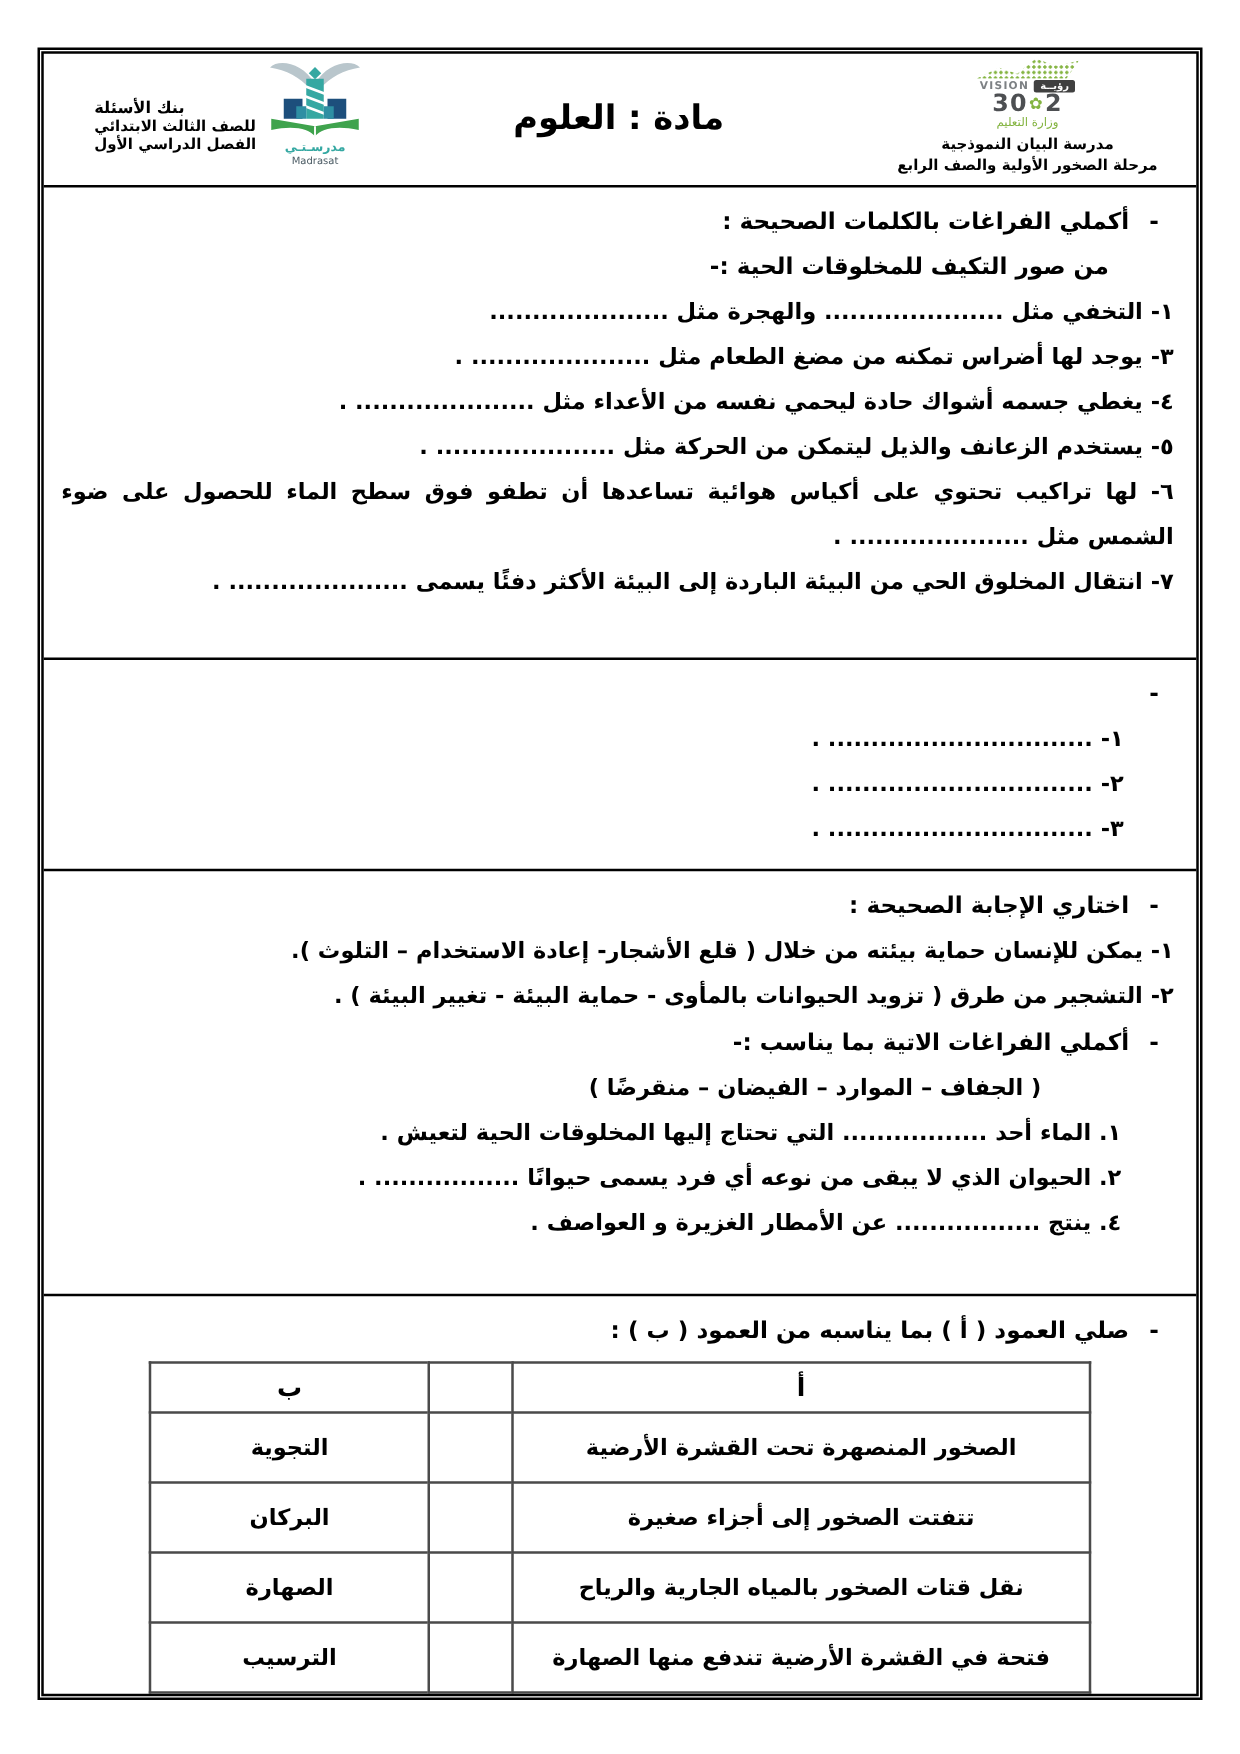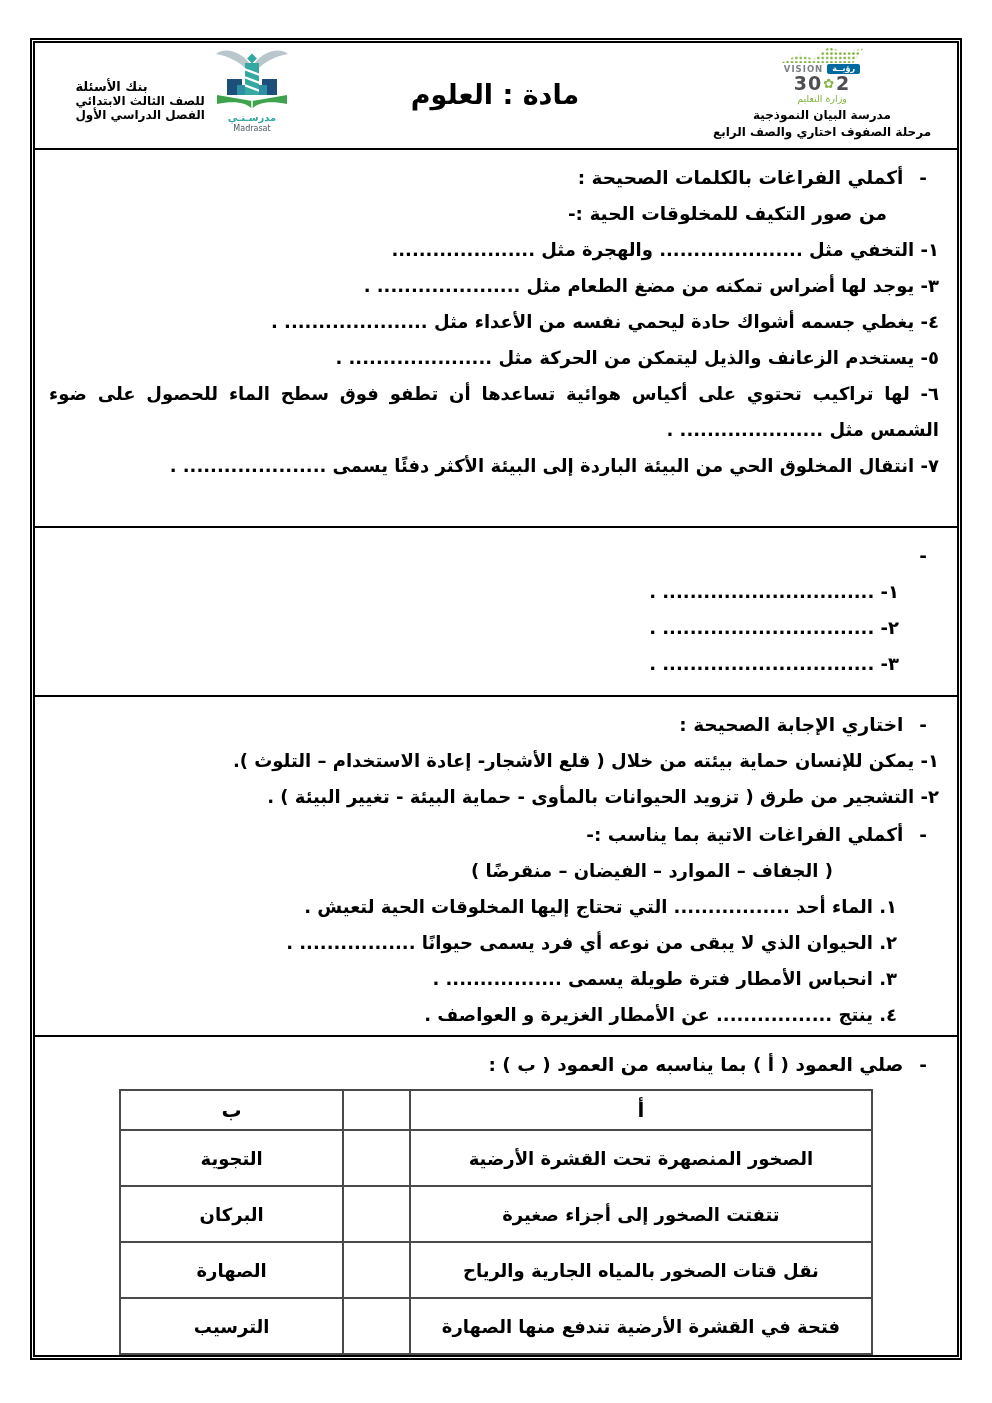--- a/index.html
+++ b/index.html
@@ -11,21 +11,21 @@
   .header{height:108px;box-sizing:border-box;border-bottom:2px solid #000;
           display:flex;flex-direction:row;align-items:stretch;padding:4px 10px 2px 8px;}
   .header-right{width:250px;display:flex;flex-direction:column;align-items:center;justify-content:flex-start;text-align:right;}
   .vision-logo{display:flex;flex-direction:column;align-items:center;line-height:1;}
   .vision-dots{width:82px;height:16px;
      background-image:radial-gradient(circle,#84b441 1.1px,transparent 1.4px);
      background-size:4.4px 4.4px;
      clip-path:polygon(0 100%,22% 45%,40% 75%,58% 0,78% 35%,100% 10%,88% 100%);}
   .vision-row{display:flex;flex-direction:row-reverse;align-items:center;gap:4px;margin-top:1px;}
   .v-word{font-size:8.5px;font-weight:bold;color:#7d8184;letter-spacing:1px;}
-  .v-badge{font-size:8px;font-weight:bold;color:#fff;background:#0369a1;border-radius:2px;padding:1px 5px;}
+  .v-badge{font-size:8px;font-weight:bold;color:#fff;background:#404040;border-radius:2px;padding:1px 5px;}
   .v-2030{font-size:19px;font-weight:bold;color:#4d4f52;letter-spacing:1px;display:flex;align-items:center;}
   .v-2030 .flower{color:#84b441;font-size:13px;margin:0 1px;}
   .v-ministry{font-size:9.5px;font-weight:normal;color:#84b441;margin-top:1px;}
   .school-line1{font-size:12px;font-weight:bold;margin-top:4px;}
   .school-line2{font-size:12px;font-weight:bold;margin-top:3px;}
   .header-title{flex:1;text-align:center;font-size:27px;font-weight:bold;padding-top:32px;}
   .header-left{width:250px;display:flex;flex-direction:row;align-items:flex-start;gap:6px;}
   .madrasati-logo{flex:0 0 auto;}
   .qb-lines{display:flex;flex-direction:column;align-items:flex-end;padding-top:32px;}
   .qb1{font-size:13px;font-weight:bold;}
@@ -70,21 +70,21 @@
             <span class="v-badge">رؤيــة</span>
           </div>
           <div class="v-2030">
               <span>2</span>
               <span class="flower">✿</span>
               <span>30</span>
             </div>
           <div class="v-ministry">وزارة التعليم</div>
         </div>
         <div class="school-line1">مدرسة البيان النموذجية</div>
-        <div class="school-line2">مرحلة الصفوف اختاري والصف الرابع</div>
+        <div class="school-line2">مرحلة الصخور الأولية والصف الرابع</div>
       </div>
 
       <div class="header-title">مادة : العلوم</div>
 
       <div class="header-left">
         <svg class="madrasati-logo" width="82" height="88" viewBox="0 0 82 88" xmlns="http://www.w3.org/2000/svg">
           <path d="M41 20 C31 3 12 0 5 7 C18 9 29 15 37 24 Z" fill="#b9c6cc"></path>
           <path d="M41 20 C51 3 70 0 77 7 C64 9 53 15 45 24 Z" fill="#b9c6cc"></path>
           <rect x="37.5" y="8" width="7" height="7" transform="rotate(45 41 11.5)" fill="#35a8a2"></rect>
           <rect x="34" y="16" width="14" height="32" fill="#35a8a2"></rect>
@@ -139,21 +139,20 @@
       <div class="q">١- يمكن للإنسان حماية بيئته من خلال ( قلع الأشجار- إعادة الاستخدام – التلوث ).</div>
       <div class="q">٢- التشجير من طرق ( تزويد الحيوانات بالمأوى - حماية البيئة - تغيير البيئة ) .</div>
 
       <div class="sec-heading gap-top">
         <span class="bullet">-</span>
         <span>أكملي الفراغات الاتية بما يناسب :-</span>
       </div>
       <div class="bank">( الجفاف – الموارد – الفيضان – منقرضًا )</div>
       <div class="q q4">١. الماء أحد ................. التي تحتاج إليها المخلوقات الحية لتعيش .</div>
       <div class="q q4">٢. الحيوان الذي لا يبقى من نوعه أي فرد يسمى حيوانًا ................. .</div>
-      <div class="q q4">٣. انحباس الأمطار فترة طويلة يسمى ................. .</div>
       <div class="q q4">٤. ينتج ................. عن الأمطار الغزيرة و العواصف .</div>
     </section>
 
     <section class="s5">
       <div class="sec-heading">
         <span class="bullet">-</span>
         <span>صلي العمود ( أ ) بما يناسبه من العمود ( ب ) :</span>
       </div>
       <table class="match-table">
         <tbody>

